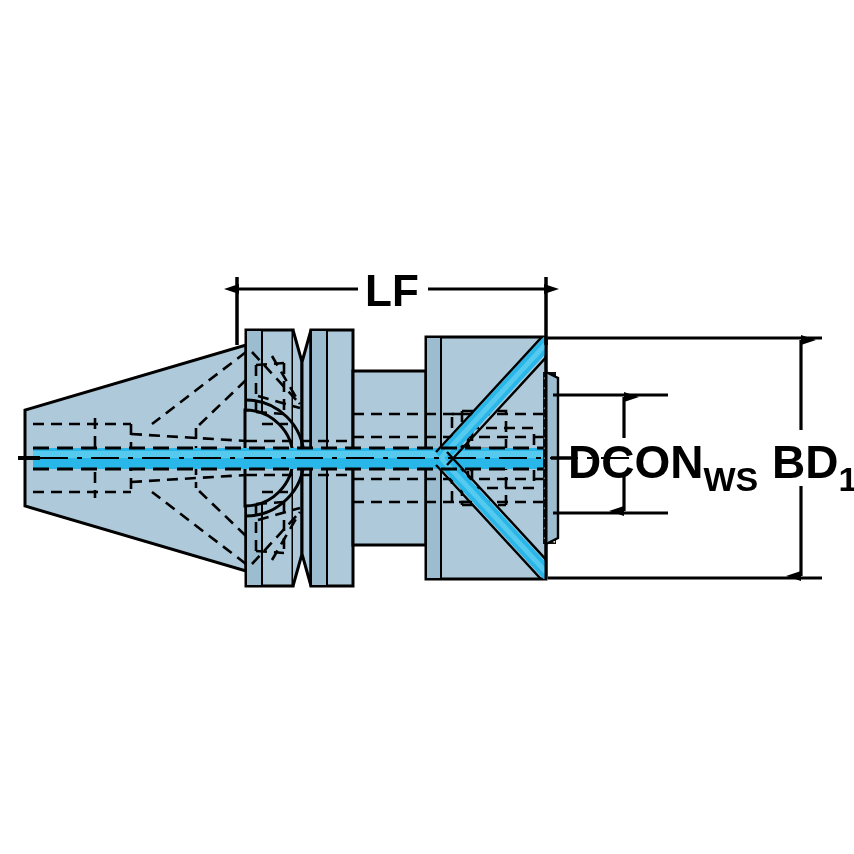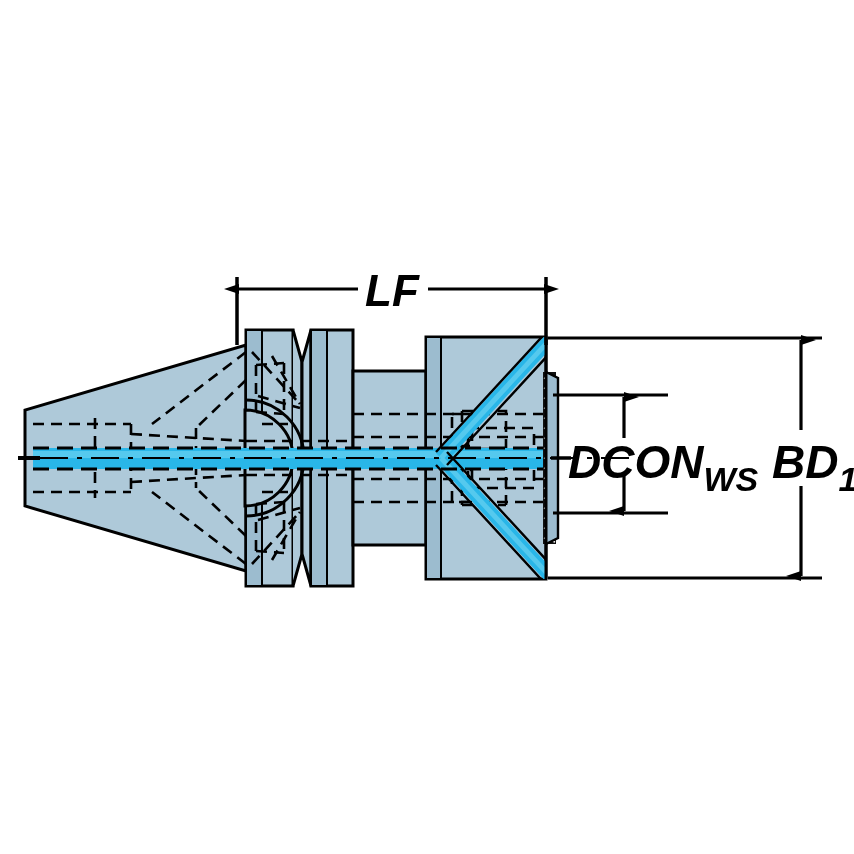--- a/index.html
+++ b/index.html
@@ -12,21 +12,20 @@
     width: 854px;
     height: 854px;
     overflow: hidden;
     font-family: "Liberation Sans", sans-serif;
   }
   #drawing-root {
     position: relative;
     width: 854px;
     height: 854px;
     background: #ffffff;
-    font-style: italic;
   }
   svg#tool-drawing {
     display: block;
     width: 854px;
     height: 854px;
   }
   .dim-text {
     font-family: "Liberation Sans", sans-serif;
     font-weight: bold;
     fill: #000000;

